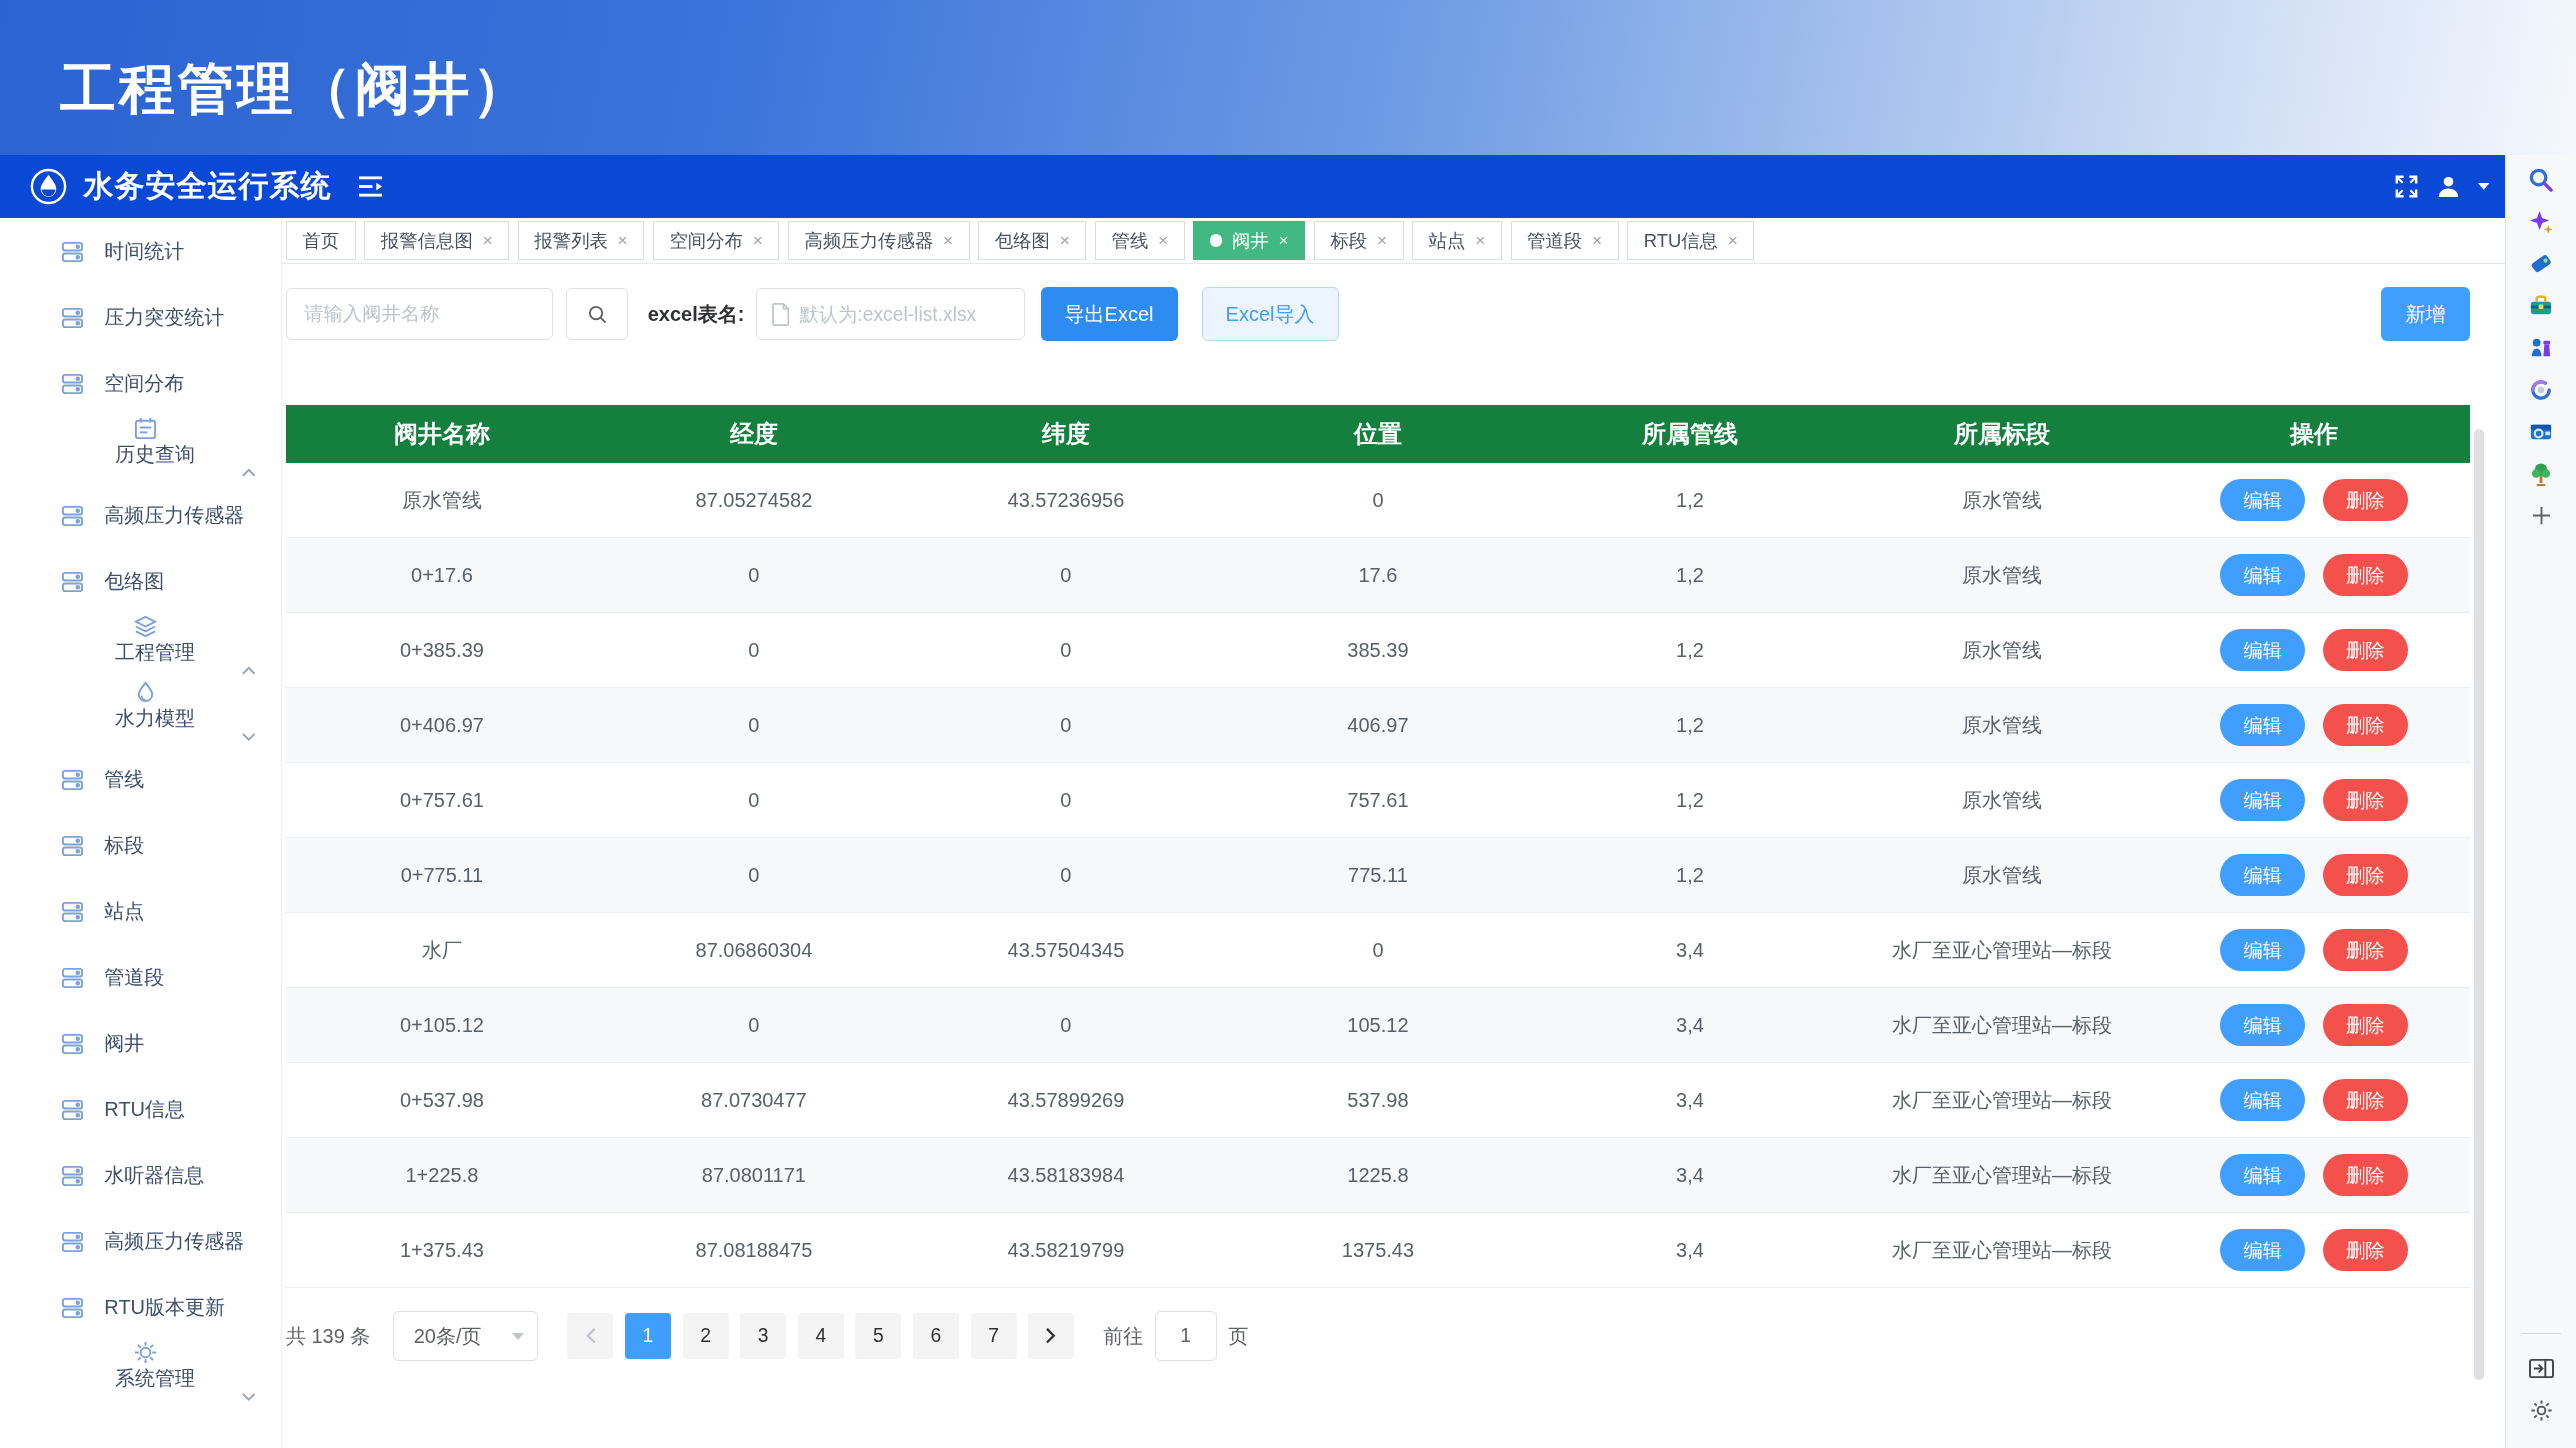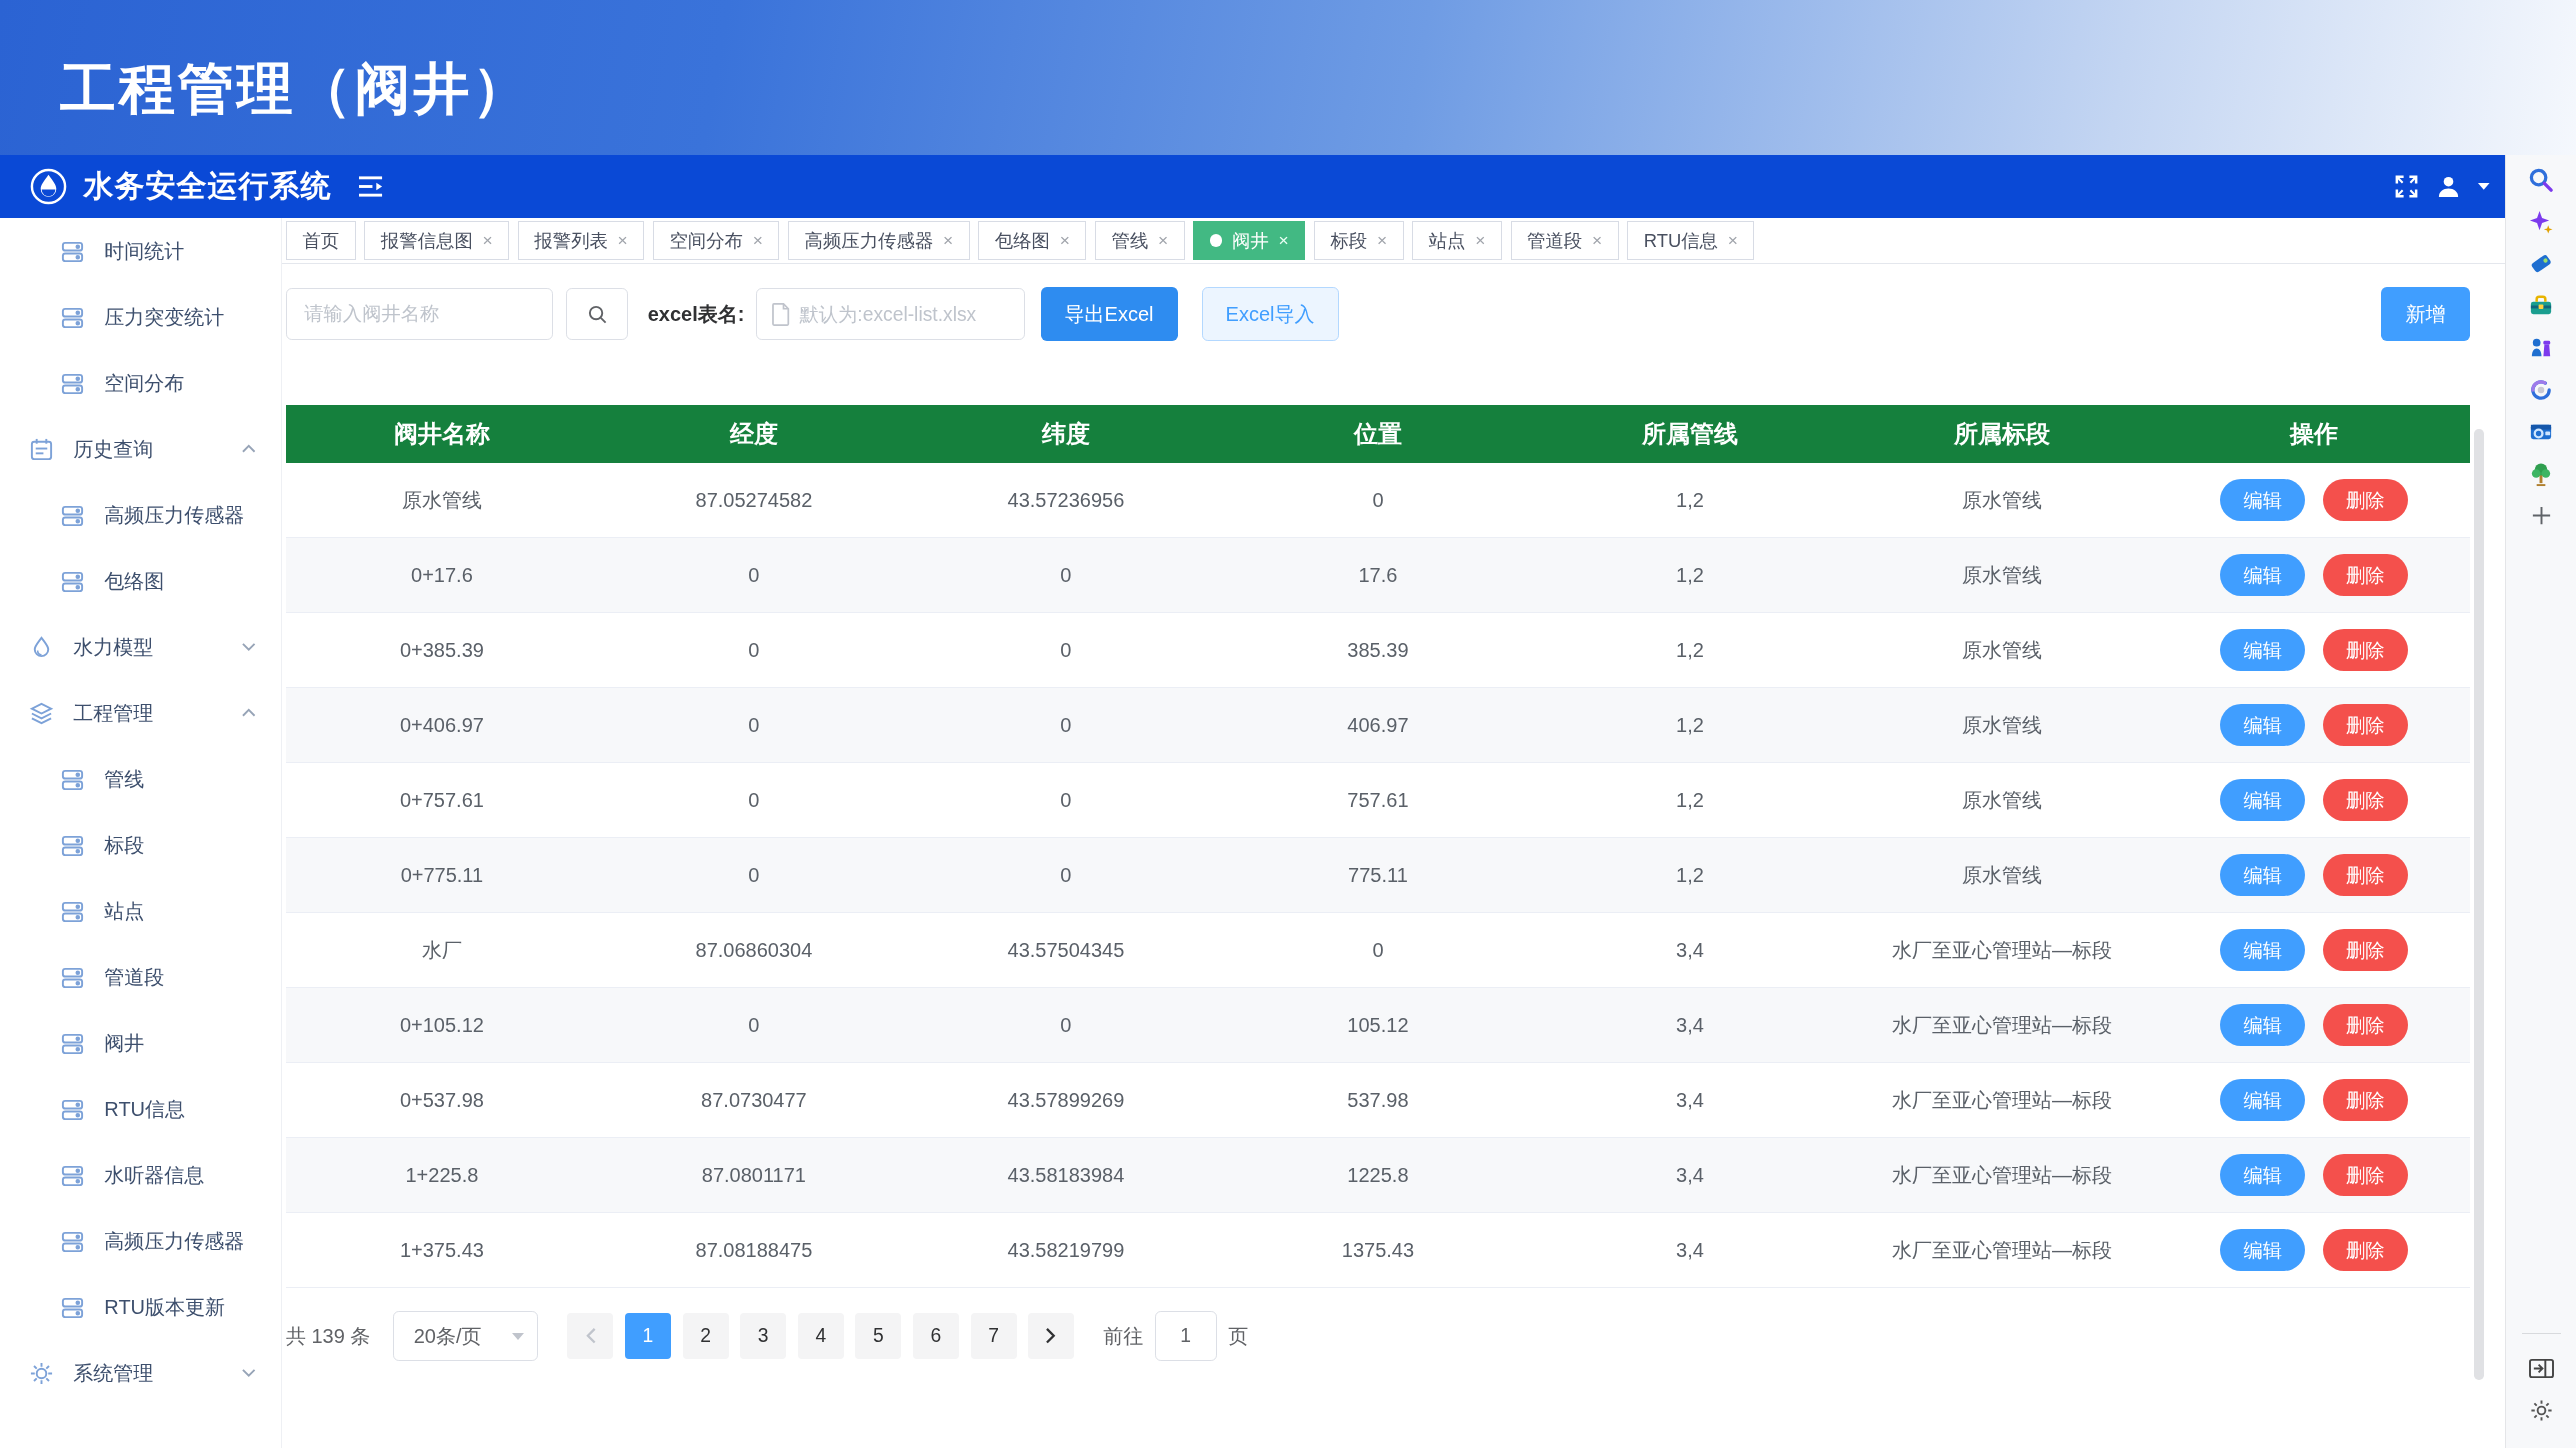--- a/index.html
+++ b/index.html
@@ -20,21 +20,21 @@
   .logo { width:39px; height:39px; margin-right:15.5px; }
   .app-title { color:#fff; font-size:30px; font-weight:bold; letter-spacing:1px; }
   .fold-icon { margin-left:25px; }
   .header-right { margin-left:auto; display:flex; align-items:center; gap:15.5px; }
 
   .app-body { display:flex; height:1231px; }
 
   
   .sidebar { width:282px; background:#fff; border-right:1px solid #eef0f4; overflow:hidden; }
   .menu-item { height:66px; display:flex; align-items:center; cursor:pointer; }
-  .menu-item.group { padding-left:29px; }
+  .menu-item.group { padding-left:29px;flex-direction:column; }
   .menu-item.sub { padding-left:60px; }
   .micon { width:25px; height:25px; margin-right:19.3px; flex:0 0 auto; }
   .mlabel { font-size:20px; color:#3d4f6d; white-space:nowrap; }
   .mchevron { margin-left:auto; margin-right:25px; }
 
   
   .content { flex:1; position:relative; background:#fff; }
 
   .tabbar { height:46px; display:flex; align-items:center; padding-left:3.9px; border-bottom:1px solid #e4e7ed; }
   .tab { height:39px; display:inline-flex; align-items:center; padding:0 15.5px; margin-right:8.7px;
@@ -210,40 +210,40 @@
                 <rect x="3" y="15" width="20" height="8" rx="2.5"></rect>
                 <circle cx="18.5" cy="8" r="1.4" fill="#7da2d8"></circle>
                 <circle cx="18.5" cy="19" r="1.4" fill="#7da2d8"></circle>
               </g>
             </svg>
         <span class="mlabel">包络图</span>
       </div>
 
       <div class="menu-item group">
         <svg class="micon" viewBox="0 0 26 26">
+              <g fill="none" stroke="#7da2d8" stroke-width="2">
+                <path d="M13 3l10 5-10 5L3 8z"></path>
+                <path d="M3 13l10 5 10-5"></path>
+                <path d="M3 18l10 5 10-5"></path>
+              </g>
+            </svg>
+        <span class="mlabel">工程管理</span>
+        <svg class="mchevron" width="15.5" height="9.7" viewBox="0 0 16 10">
+              <path d="M2 8l6-6 6 6" fill="none" stroke="#97a4b7" stroke-width="2"></path>
+            </svg>
+      </div>
+
+      <div class="menu-item group">
+        <svg class="micon" viewBox="0 0 26 26">
               <path d="M13 3c4 5.5 7 8.5 7 12a7 7 0 1 1-14 0c0-3.5 3-6.5 7-12z" fill="none" stroke="#7da2d8" stroke-width="2"></path>
               <path d="M9 16a4.5 4.5 0 0 0 4 4.5" fill="none" stroke="#7da2d8" stroke-width="1.6"></path>
             </svg>
         <span class="mlabel">水力模型</span>
         <svg class="mchevron" width="15.5" height="9.7" viewBox="0 0 16 10">
               <path d="M2 2l6 6 6-6" fill="none" stroke="#97a4b7" stroke-width="2"></path>
-            </svg>
-      </div>
-
-      <div class="menu-item group">
-        <svg class="micon" viewBox="0 0 26 26">
-              <g fill="none" stroke="#7da2d8" stroke-width="2">
-                <path d="M13 3l10 5-10 5L3 8z"></path>
-                <path d="M3 13l10 5 10-5"></path>
-                <path d="M3 18l10 5 10-5"></path>
-              </g>
-            </svg>
-        <span class="mlabel">工程管理</span>
-        <svg class="mchevron" width="15.5" height="9.7" viewBox="0 0 16 10">
-              <path d="M2 8l6-6 6 6" fill="none" stroke="#97a4b7" stroke-width="2"></path>
             </svg>
       </div>
       <div class="menu-item sub">
         <svg class="micon" viewBox="0 0 26 26">
               <g fill="none" stroke="#7da2d8" stroke-width="2">
                 <rect x="3" y="4" width="20" height="8" rx="2.5"></rect>
                 <rect x="3" y="15" width="20" height="8" rx="2.5"></rect>
                 <circle cx="18.5" cy="8" r="1.4" fill="#7da2d8"></circle>
                 <circle cx="18.5" cy="19" r="1.4" fill="#7da2d8"></circle>
               </g>

